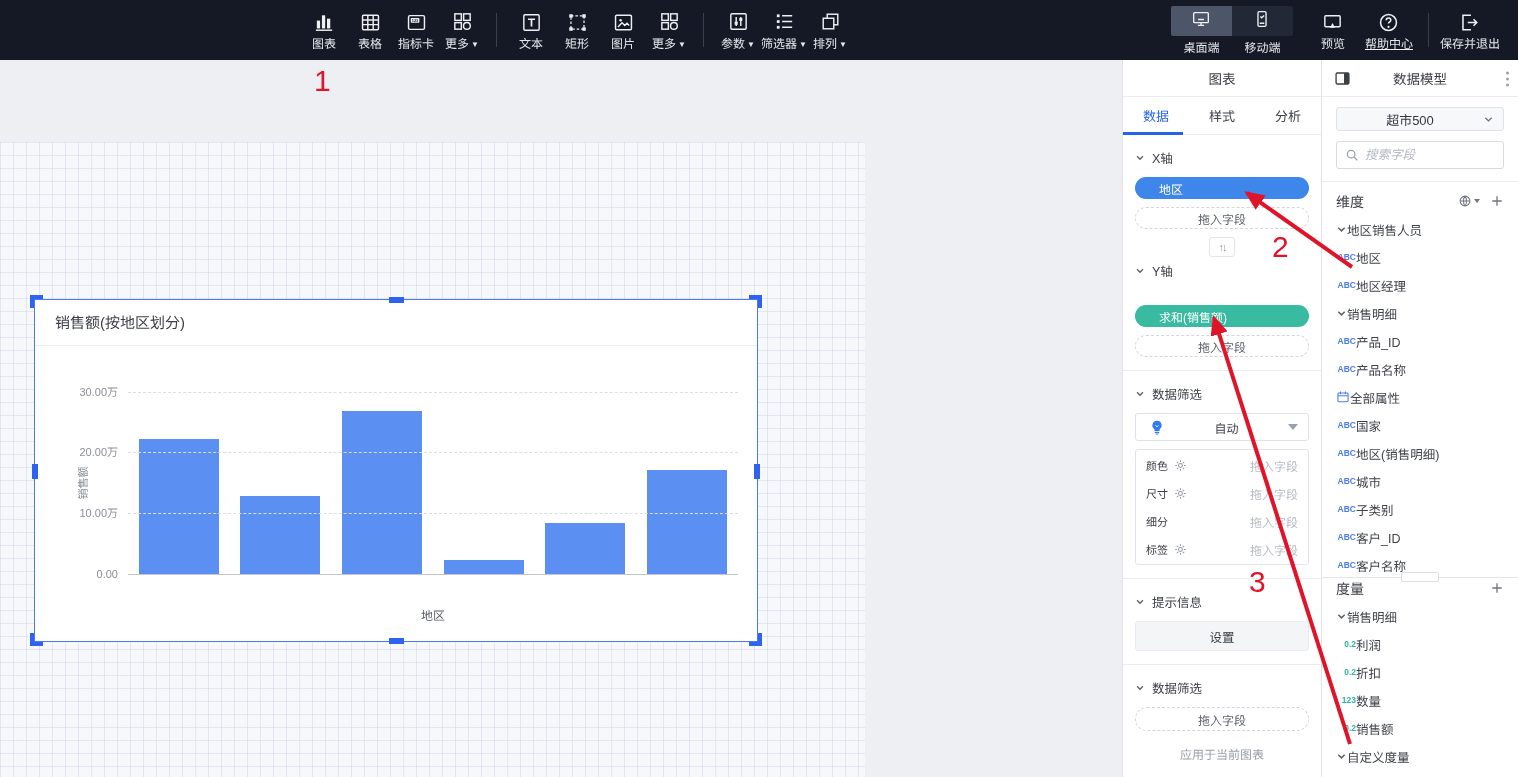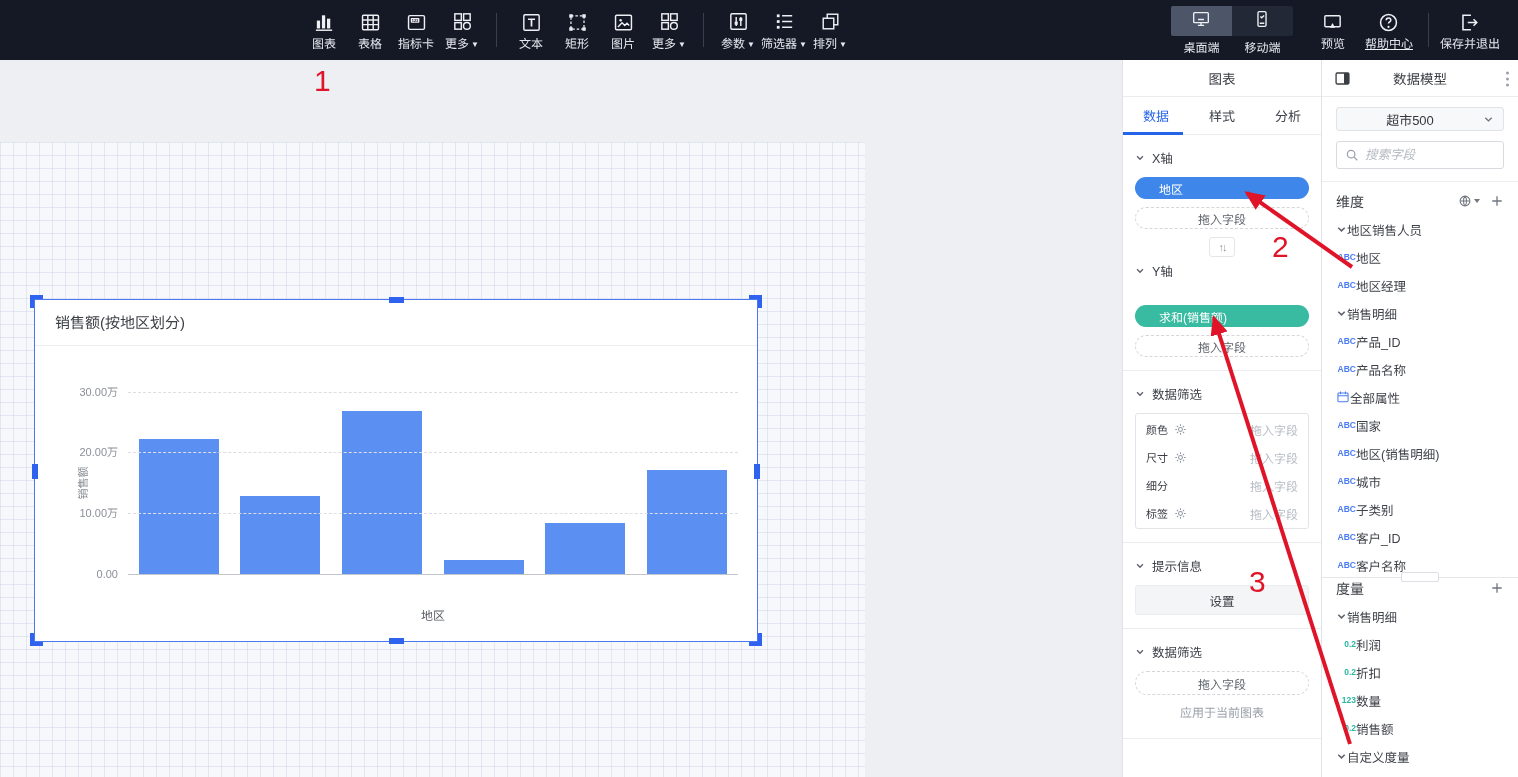--- a/index.html
+++ b/index.html
@@ -86,21 +86,21 @@
   .mode-select .mode-val { flex:1; text-align:center; font-size:12px; color:#3b3e44; }
   .mode-select .dd { margin-right:10px; color:#9aa0ab; display:flex; }
   .mode-select .dd svg { width:10px; height:10px; }
   .props-box { border:1px solid #e2e4e8; border-radius:3px; padding:1px 0; }
   .prow { height:28px; display:flex; align-items:center; padding:0 10px; }
   .plabel { font-size:11px; color:#3b3e44; }
   .gear { margin-left:6px; display:flex; color:#9298a2; cursor:pointer; }
   .gear svg { width:13px; height:13px; }
   .pdrop { margin-left:auto; font-size:12px; color:#b7bbc3; }
   .btn-flat { height:30px; background:#f4f5f7; border:1px solid #ebecef; border-radius:3px; display:flex; align-items:center; justify-content:center; font-size:12.5px; color:#3b3e44; cursor:pointer; }
-  .note { text-align:center; font-size:12px; color:#9ba1aa; margin-top:8px; }
+  .note { text-align:center; font-size:12px; color:#9ba1aa; margin-top:14px; }
 
   
   .mp-collapse { position:absolute; left:12px; top:10px; color:#3a3d42; cursor:pointer; display:flex; }
   .mp-collapse svg { width:17px; height:17px; }
   .mp-dots { position:absolute; right:8px; top:11px; color:#9aa0ab; cursor:pointer; display:flex; }
   .mp-dots svg { width:5px; height:16px; }
   .mp-body { padding:0 14px; }
   .dataset-select { height:24px; margin-top:10px; background:#f7f8fa; border:1px solid #e1e3e7; border-radius:3px; display:flex; align-items:center; cursor:pointer; }
   .dataset-select .ds-val { flex:1; text-align:center; font-size:13px; color:#33363c; }
   .dataset-select .dd { margin-right:9px; color:#6b7280; display:flex; }
@@ -393,20 +393,35 @@
         </div>
 
       <hr class="divider">
 
       <div class="sec-row">
         <svg viewBox="0 0 12 12" fill="none" stroke="currentColor" stroke-width="1.6">
             <path d="M2.5 4l3.5 3.5L9.5 4"></path>
           </svg>
         <span>数据筛选</span>
       </div>
+      <div class="mode-select">
+        <span class="bulb">
+          <svg viewBox="0 0 16 16">
+              <path d="M8 1.8a4.6 4.6 0 0 1 2.6 8.4V12H5.4v-1.8A4.6 4.6 0 0 1 8 1.8z" fill="#2e7cf6"></path>
+              <path d="M5.8 13.4h4.4M6.6 15h2.8" stroke="#2e7cf6" stroke-width="1.1"></path>
+              <path d="M6.5 6.3L8 7.8l1.5-1.5" stroke="#fff" stroke-width="1" fill="none"></path>
+            </svg>
+        </span>
+        <span class="mode-val">自动</span>
+        <span class="dd">
+            <svg viewBox="0 0 10 6" fill="currentColor">
+              <path d="M0 0l5 6 5-6z"></path>
+            </svg>
+          </span>
+      </div>
       <div class="props-box">
           <div class="prow">
             <span class="plabel">颜色</span>
             <span class="gear">
               <svg viewBox="0 0 14 14" fill="none" stroke="currentColor" stroke-width="1.1">
                 <circle cx="7" cy="7" r="2.1"></circle>
                 <path d="M7 1.4v1.9M7 10.7v1.9M1.4 7h1.9M10.7 7h1.9M3.1 3.1l1.3 1.3M9.6 9.6l1.3 1.3M10.9 3.1L9.6 4.4M4.4 9.6l-1.3 1.3"></path>
               </svg>
             </span>
             <span class="pdrop">拖入字段</span>

